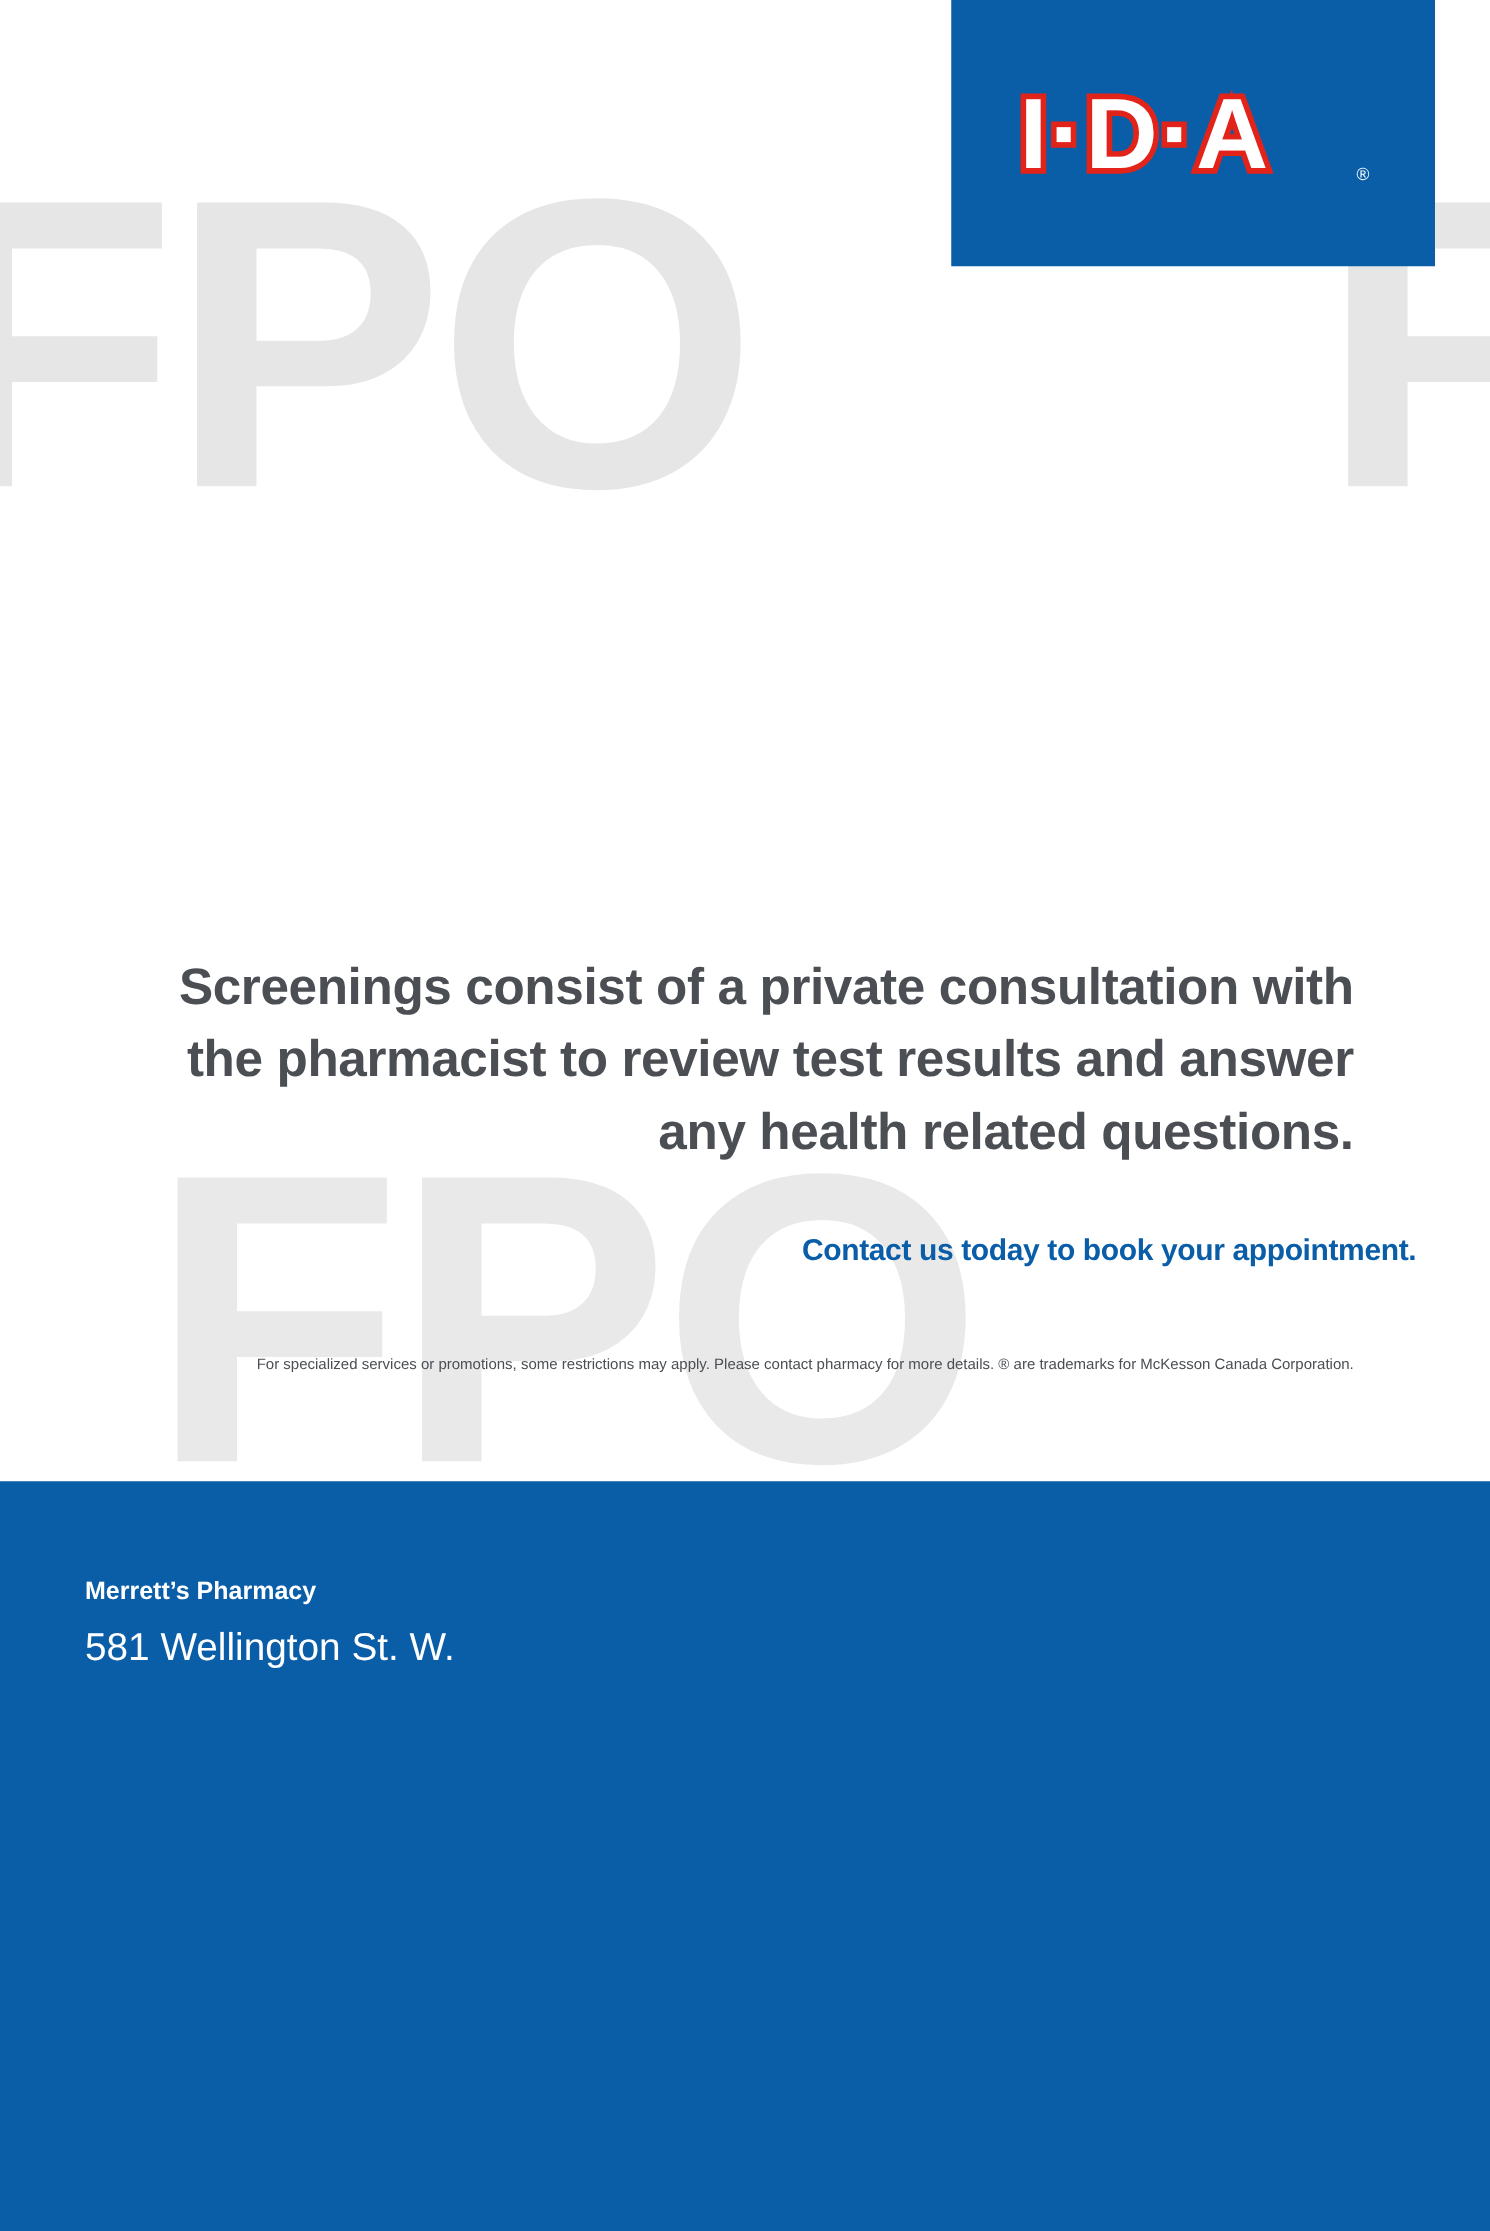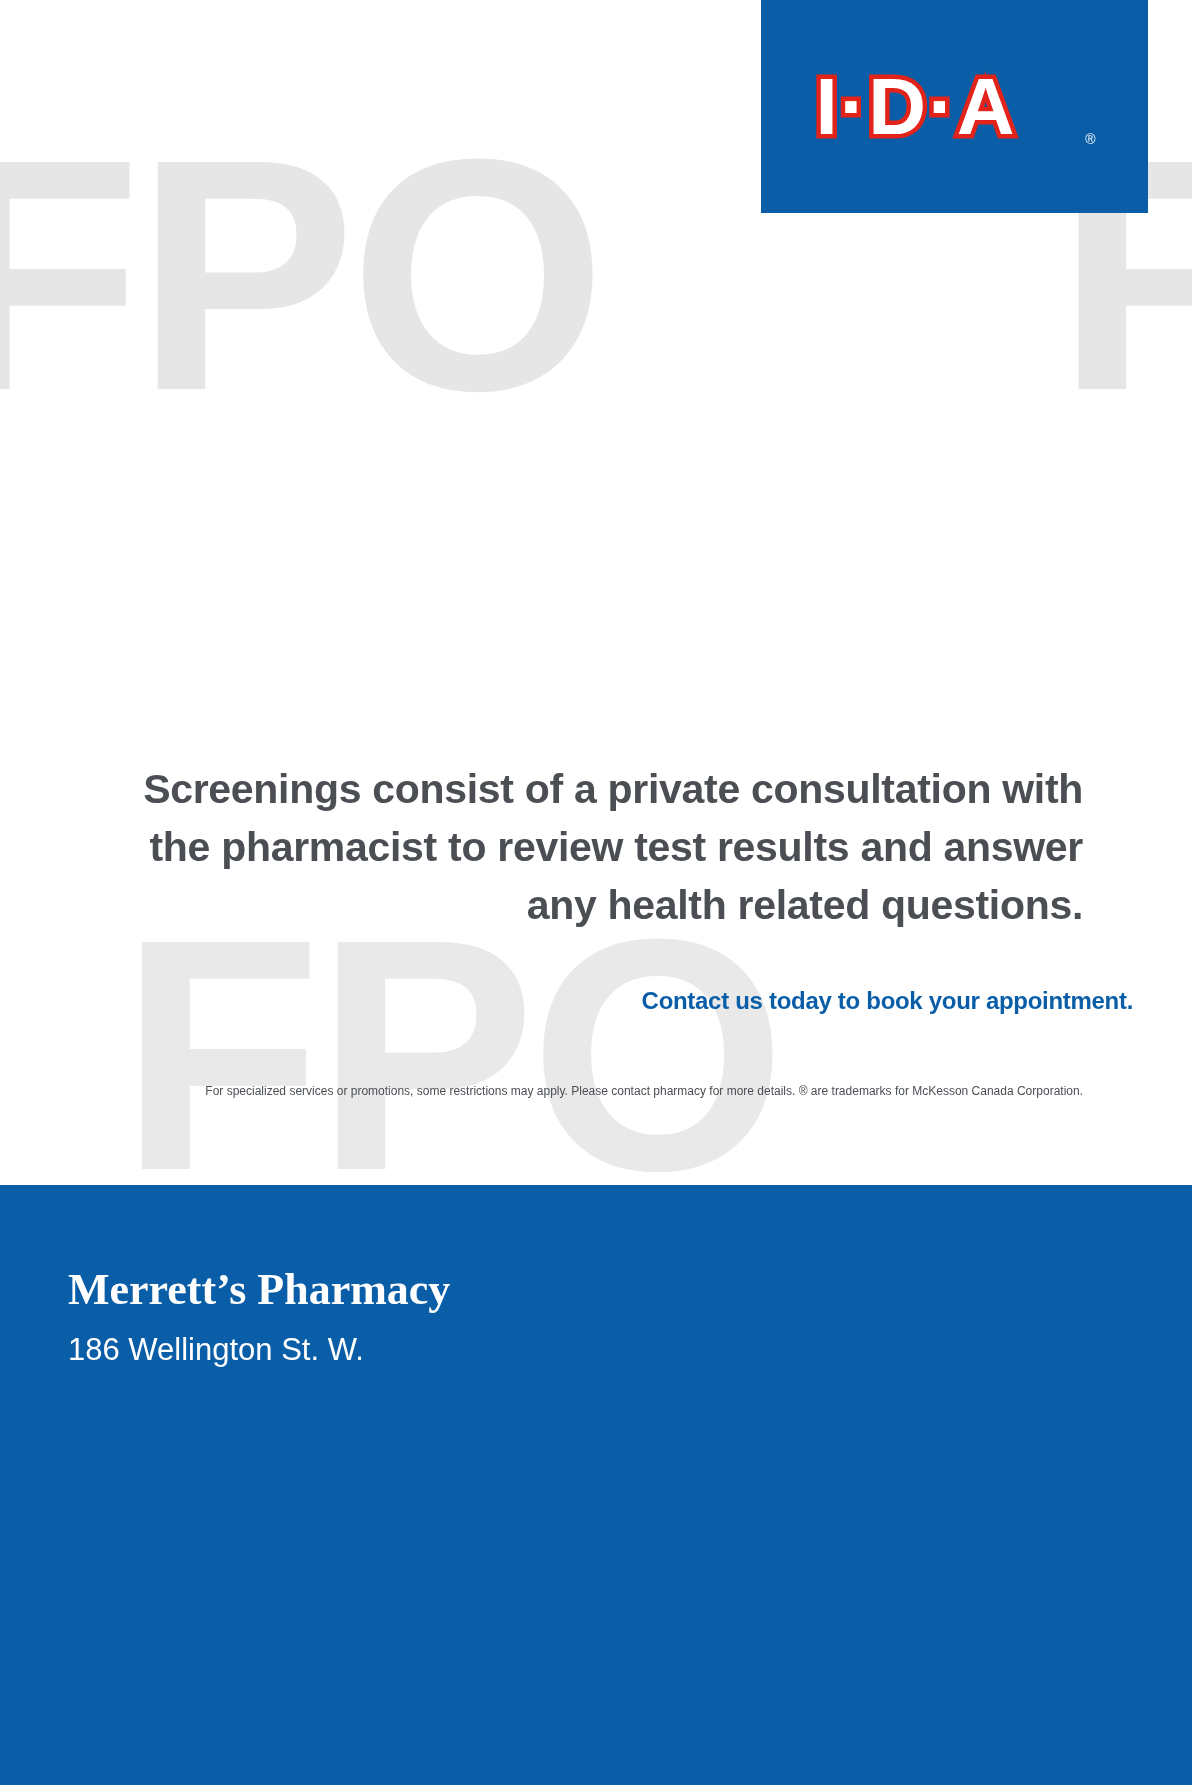--- a/index.html
+++ b/index.html
@@ -152,23 +152,23 @@
     z-index: 4;
   }
   .footer-inner {
     position: absolute;
     left: 68px;
     top: 75px;
     color: #ffffff;
     z-index: 2;
   }
   .store-name {
-    font-family: Liberation Serif, serif;
-    font-weight: bold;
-    font-size: 44px;
+    font-family: Liberation Sans, sans-serif;
+    font-weight: bold;
+    font-size: 20px;
     line-height: 1.35;
     letter-spacing: 0px;
     margin-bottom: 6px;
   }
   .store-addr {
     font-family: "Liberation Sans", sans-serif;
     font-size: 31px;
     line-height: 1.62;
     font-weight: normal;
   }
@@ -192,17 +192,17 @@
   <div class="content">
     <div class="headline">Screenings consist of a private consultation with the pharmacist to review test results and answer any health related questions.</div>
     <div class="subhead">Contact us today to book your appointment.</div>
     <div class="legal">For specialized services or promotions, some restrictions may apply. Please contact pharmacy for more details. ® are trademarks for McKesson Canada Corporation.</div>
   </div>
 
   <div class="footer">
     <div class="watermark wm-mid-blue" style="top:-295px;left:120px;">FPO</div>
     <div class="footer-inner">
       <div class="store-name">Merrett’s Pharmacy</div>
-      <div class="store-addr">186 Wellington St. W.</div>
+      <div class="store-addr">581 Wellington St. W.</div>
     </div>
   </div>
 
 </div>
 
 </body></html>

